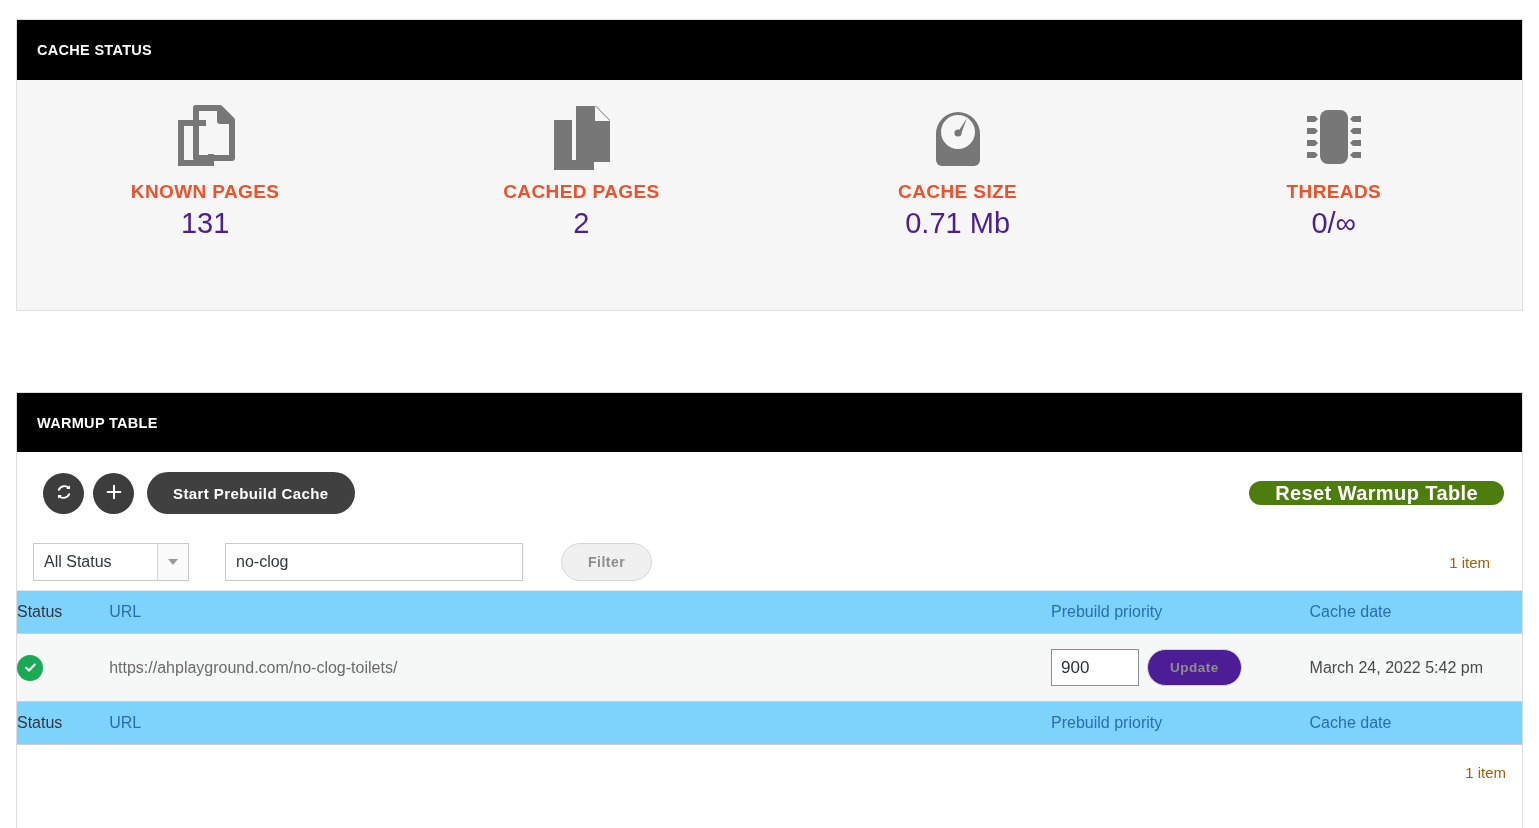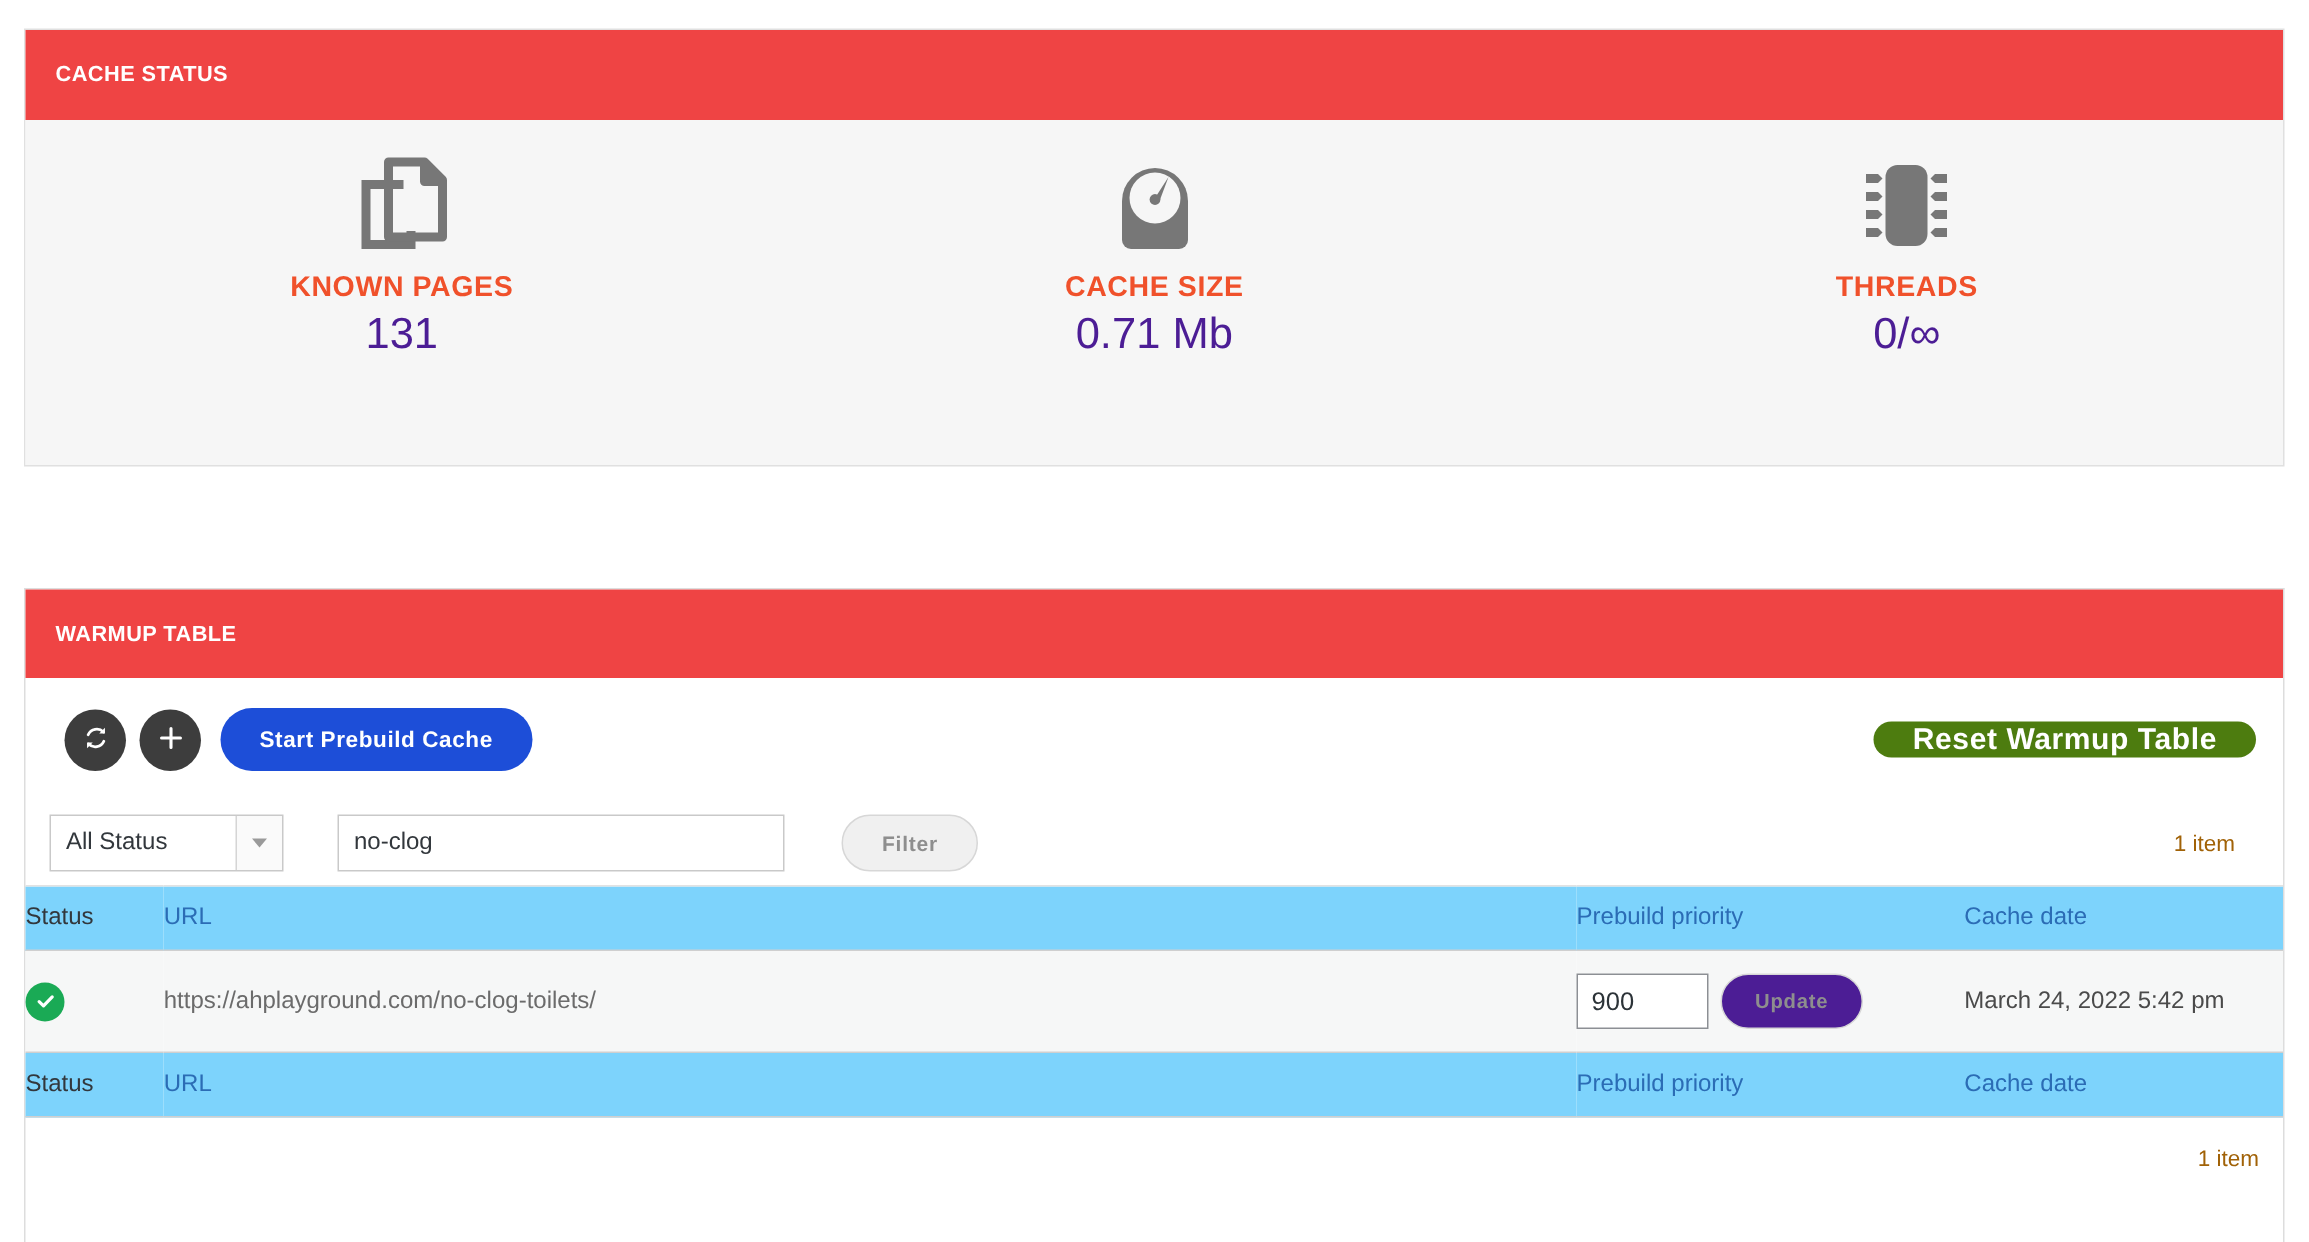--- a/index.html
+++ b/index.html
@@ -24,21 +24,21 @@
   }
 
   
   .panel {
     position: absolute;
     background: #ffffff;
     border: 1px solid #dcdcdc;
     box-sizing: border-box;
   }
   .panel-header {
-    background: #ef4444;
+    background: #000000;
     color: #ffffff;
     font-size: 14.5px;
     font-weight: 700;
     letter-spacing: 0.3px;
     padding: 0 20px;
     display: flex;
     align-items: center;
     box-sizing: border-box;
   }
 
@@ -113,21 +113,21 @@
     background: #3d3d3d;
     border: none;
     display: flex;
     align-items: center;
     justify-content: center;
     cursor: pointer;
     margin-right: 9px;
     padding: 0;
   }
   .pill-primary {
-    background: #1d4ed8;
+    background: #404040;
     color: #ffffff;
     border: none;
     border-radius: 22px;
     height: 42px;
     padding: 0 26px;
     font-size: 15px;
     font-weight: 700;
     letter-spacing: 0.4px;
     cursor: pointer;
     font-family: "Liberation Sans", sans-serif;
@@ -324,20 +324,31 @@
           <svg width="62" height="66" viewBox="0 0 62 66" aria-hidden="true">
             <path d="M4 16 h28 v6 h-22 v34 h24 v-6 h6 v12 H4 Z" fill="#777777"></path>
             <path d="M22 4 h24 l12 12 v38 H22 Z M46 6 v11 h11 Z" fill="none" stroke="#777777" stroke-width="6" stroke-linejoin="round"></path>
             <path d="M45 5 l13 13 h-13 z" fill="#777777"></path>
           </svg>
         </div>
         <div class="stat-label">KNOWN PAGES</div>
         <div class="stat-value">131</div>
       </div>
 
+      <div class="stat">
+        <div class="stat-icon">
+          <svg width="62" height="66" viewBox="0 0 62 66" aria-hidden="true">
+            <path d="M4 16 h18 v40 h22 v10 H4 Z" fill="#777777"></path>
+            <path d="M26 2 h20 l14 14 v42 H26 Z" fill="#777777"></path>
+            <path d="M45 2 l15 15 h-15 z" fill="#f6f6f6"></path>
+          </svg>
+        </div>
+        <div class="stat-label">CACHED PAGES</div>
+        <div class="stat-value">2</div>
+      </div>
 
       <div class="stat">
         <div class="stat-icon">
           <svg width="68" height="66" viewBox="0 0 68 66" aria-hidden="true">
             <path d="M12 30 a22 22 0 0 1 44 0 v26 a6 6 0 0 1 -6 6 H18 a6 6 0 0 1 -6 -6 Z" fill="#777777"></path>
             <circle cx="34" cy="28" r="17" fill="#f6f6f6"></circle>
             <path d="M34 28 L43 14 L37 30 Z" fill="#777777"></path>
             <circle cx="34" cy="29" r="3.6" fill="#777777"></circle>
           </svg>
         </div>

